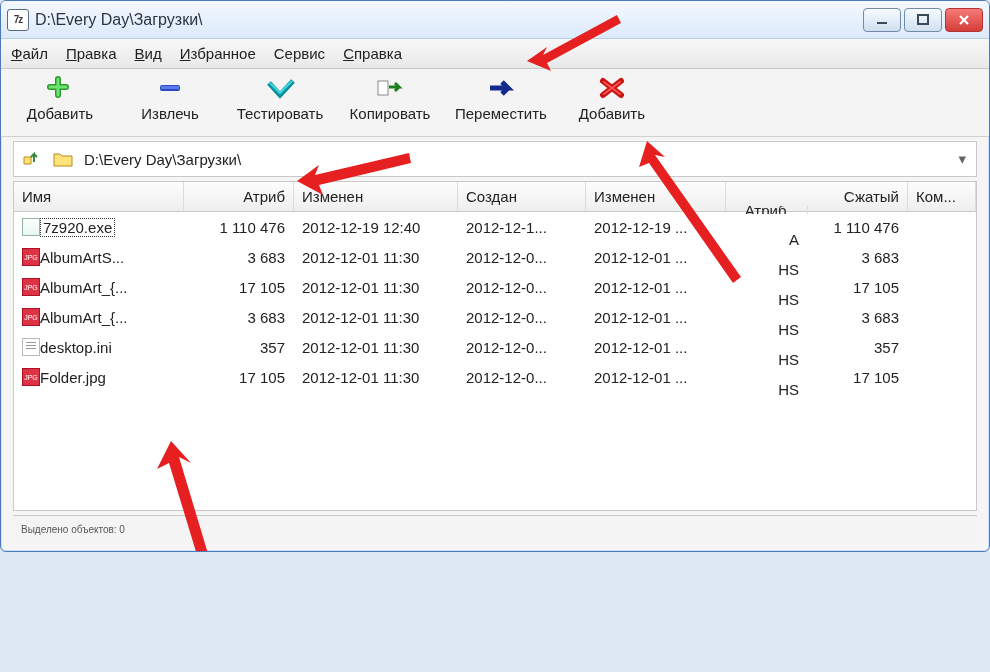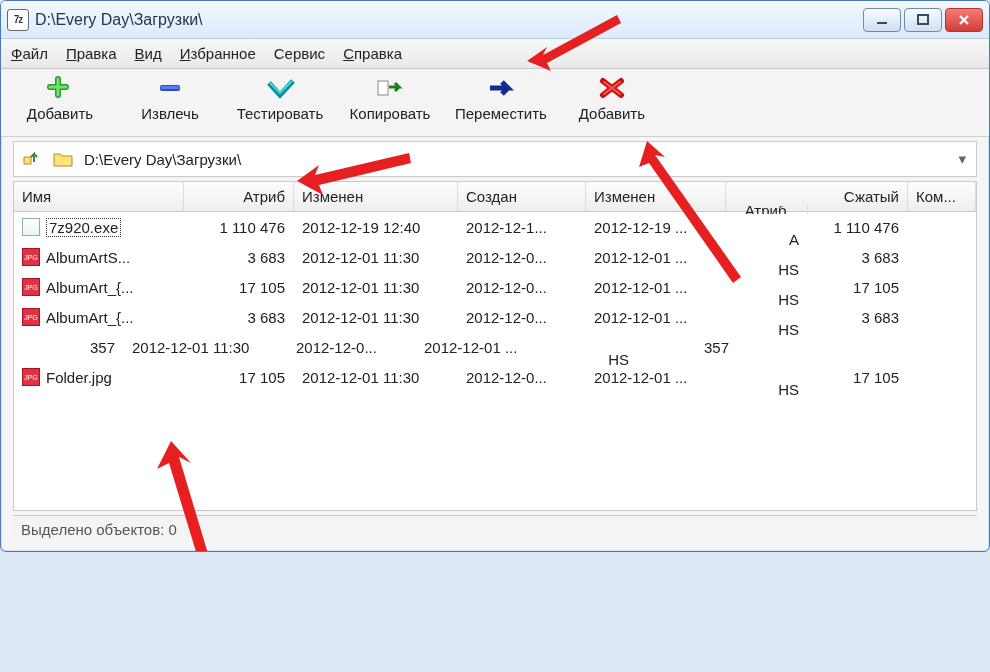--- a/index.html
+++ b/index.html
@@ -117,37 +117,37 @@
   .c-mod  { width: 164px; }
   .c-crt  { width: 128px; }
   .c-opn  { width: 140px; }
   .c-attr { width: 82px; text-align:right; justify-content:flex-end;margin-top:24px;}
   .c-pack { width: 100px; text-align:right; justify-content:flex-end;}
   .c-com  { flex:1; }
   .tbody { flex:1; overflow:auto; }
   .tr { display:flex; height:30px; align-items:center; font-size:15px; color:#222;}
   .tr .td { border-right:1px solid transparent; }
   .td.c-size, .td.c-attr, .td.c-pack { text-align:right; }
-  .fname-cell { display:flex; align-items:center; gap:6px; }
+  .fname-cell { display:flex; align-items:center; }
   .file-ico { width:18px; height:18px; flex:0 0 18px; display:inline-flex;align-items:center;justify-content:center;}
   .ico-exe { background:linear-gradient(#fff,#e8f6f0); border:1px solid #8fb59f;}
   .ico-jpg { background:#d34; border:1px solid #a12; }
   .ico-jpg::after{content:"JPG"; font:7px/1 Arial; color:#fff;}
   .ico-ini { background:#fff; border:1px solid #bbb; position:relative;}
   .ico-ini::before{content:"";position:absolute;left:3px;top:3px;right:3px;height:1px;background:#999;box-shadow:0 3px #999,0 6px #999;}
   .selected .fname-txt { border:1px dotted #333; padding:0 2px;}
   
   .statusbar {
     height: 28px;
     border-top:1px solid #c9c9c9;
     background:#f4f4f4;
     margin: 4px 12px 8px 12px;
     display:flex; align-items:center;
     padding:0 8px;
-    font-size:15px; color:#555;
+    font-size:10px; color:#555;
   }
   
   .arrow {
     position:absolute;
     pointer-events:none;
   }
   .arrow svg { overflow:visible; }
   .arrow path, .arrow polygon { fill:#e62020; }
 </style>
 </head>
@@ -324,20 +324,26 @@
           </div>
           <div class="td c-size">3 683</div>
           <div class="td c-mod">2012-12-01 11:30</div>
           <div class="td c-crt">2012-12-0...</div>
           <div class="td c-opn">2012-12-01 ...</div>
           <div class="td c-attr">HS</div>
           <div class="td c-pack">3 683</div>
           <div class="td c-com"></div>
         </div>
         <div class="tr">
+          <div class="td c-name">
+            <span class="fname-cell">
+              <span class="file-ico ico-ini"></span>
+              <span class="fname-txt">desktop.ini</span>
+            </span>
+          </div>
           <div class="td c-size">357</div>
           <div class="td c-mod">2012-12-01 11:30</div>
           <div class="td c-crt">2012-12-0...</div>
           <div class="td c-opn">2012-12-01 ...</div>
           <div class="td c-attr">HS</div>
           <div class="td c-pack">357</div>
           <div class="td c-com"></div>
         </div>
         <div class="tr">
           <div class="td c-name">

